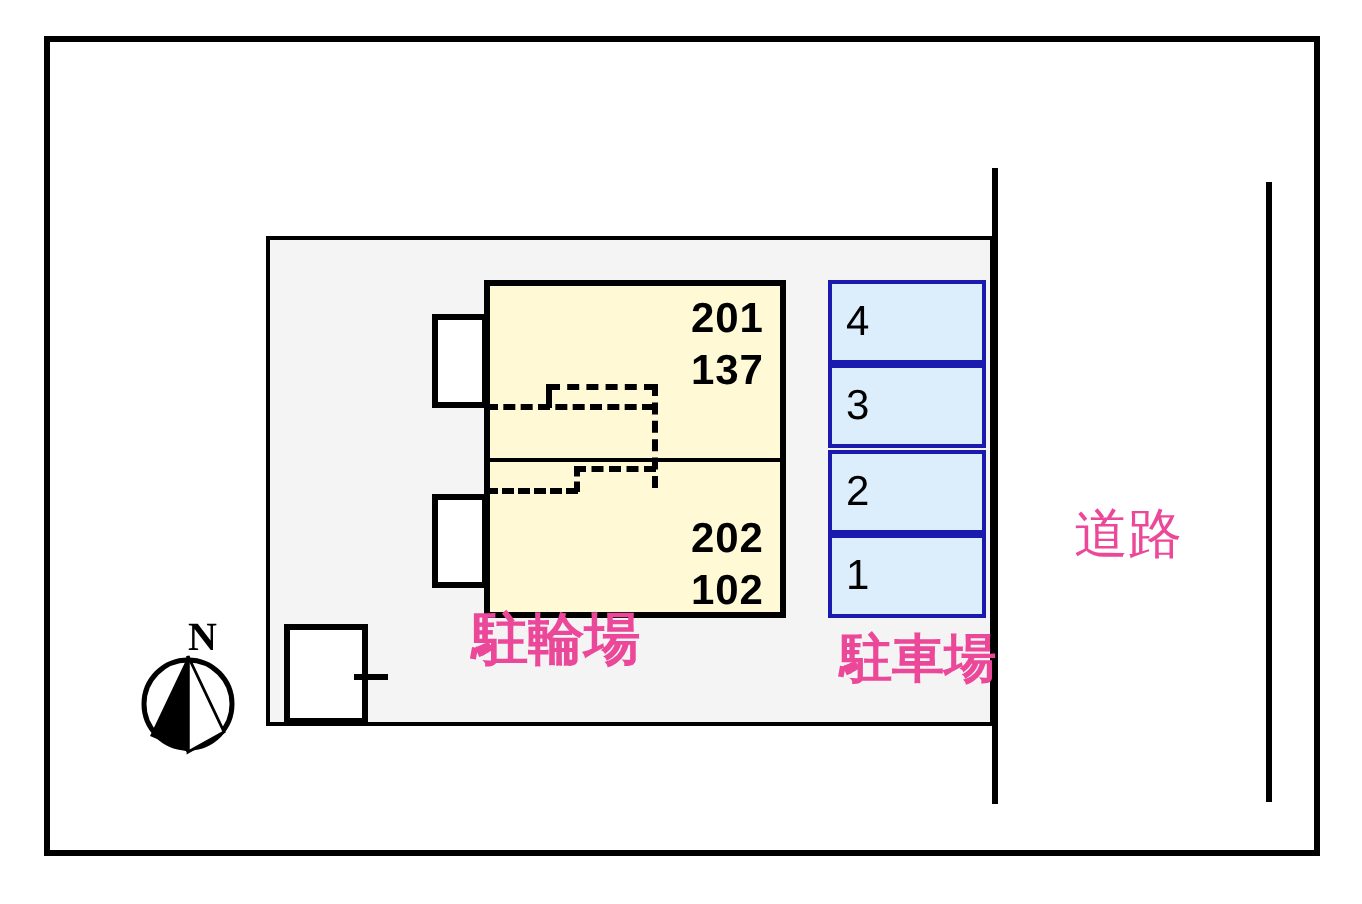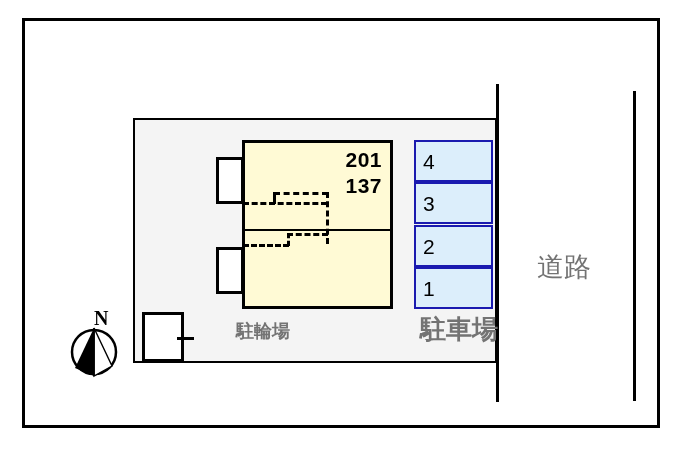--- a/index.html
+++ b/index.html
@@ -127,34 +127,34 @@
     left: 7px;
     top: 50%;
     transform: translateY(-50%);
     font-size: 21px;
     color: #000000;
     line-height: 1;
   }
   
   .jp-label {
     position: absolute;
-    color: #737373;
+    color: #ec4899;
     font-family: "DejaVu Sans", "Liberation Sans", sans-serif;
     white-space: nowrap;
   }
   #label-parking {
     left: 381px; top: 291px;
     font-size: 26px;
     font-weight: bold;
     letter-spacing: 0px;
     margin-left: 14px;
   }
   #label-bicycle {
-    left: 163px; top: 298px;
-    font-size: 18px;
+    left: 163px; top: 280px;
+    font-size: 28px;
     font-weight: bold;
     padding-left: 48px;
   }
   #label-road {
     left: 512px; top: 228px;
     font-size: 27px;
   }
   
   .bicycle-box {
     position: absolute;
@@ -201,20 +201,26 @@
     <div class="site-area"></div>
 
     <div class="entrance entrance-upper"></div>
     <div class="entrance entrance-lower"></div>
 
     <div class="building">
       <div class="unit-block unit-upper">
         <div class="unit-labels">
           <div>201</div>
           <div>137</div>
+        </div>
+      </div>
+      <div class="unit-block unit-lower">
+        <div class="unit-labels">
+          <div>202</div>
+          <div>102</div>
         </div>
       </div>
     </div>
 
     <div class="dash-h" id="dash-upper-h"></div>
     <div class="dash-v" id="dash-riser-up"></div>
     <div class="dash-h" id="dash-upper-diag"></div>
     <div class="dash-v" id="dash-mid-v"></div>
     <div class="dash-h" id="dash-lower-diag"></div>
     <div class="dash-v" id="dash-riser-low"></div>

